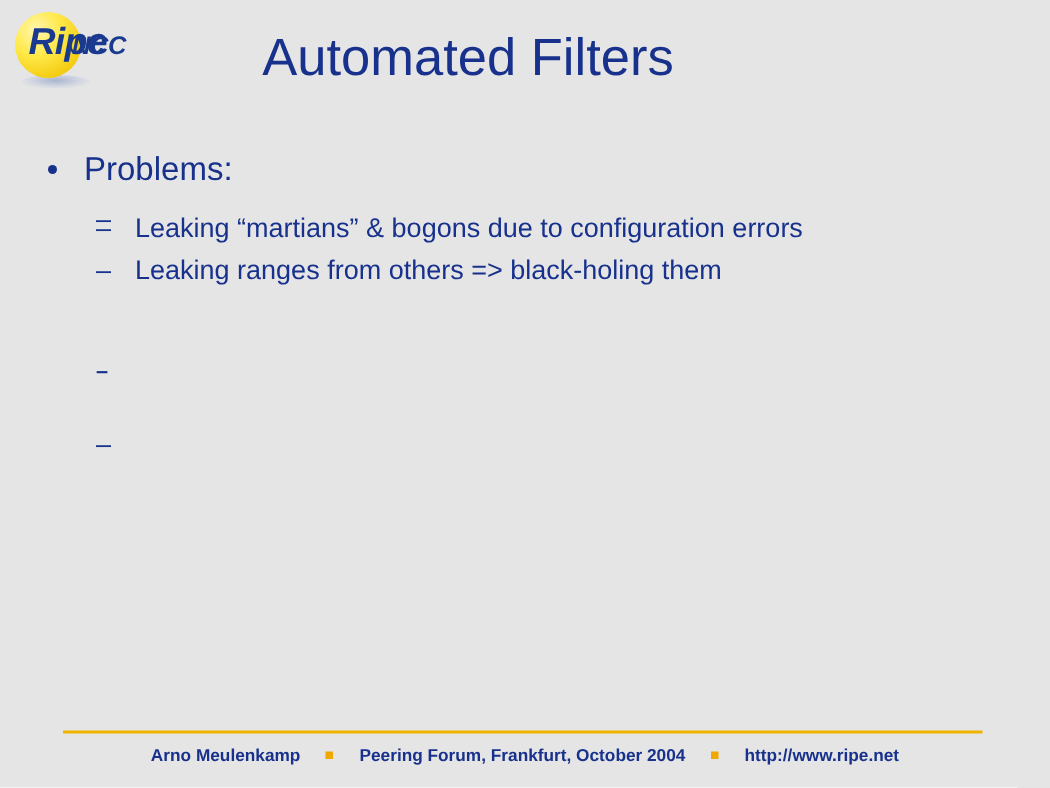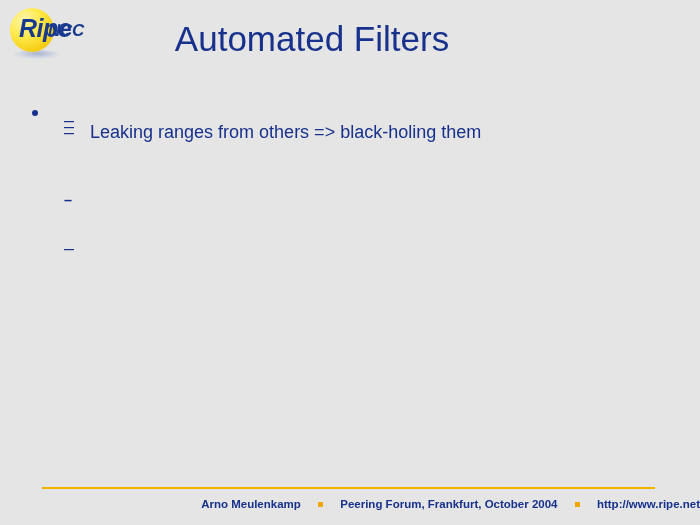--- a/index.html
+++ b/index.html
@@ -159,21 +159,21 @@
     left: 700px;
     top: 481px;
     font-size: 13px;
     color: #17318c;
   }
   #footer {
     position: absolute;
     left: 0;
     top: 498px;
     width: 700px;
-    text-align: right;
+    text-align: center;
     font-size: 11.5px;
     font-weight: bold;
     color: #17318c;
     white-space: nowrap;
   }
   #footer .sep {
     display: inline-block;
     width: 5px;
     height: 5px;
     background: #f0a800;
@@ -193,28 +193,30 @@
     <div id="logo-ncc">NCC</div>
   </div>
 
   <div id="title">Automated Filters</div>
 
   <div id="body-area">
 
     <div class="group">
       <div class="lvl1">
         <span class="bullet"></span>
+        <span>Problems:</span>
       </div>
       <div class="sp-10"></div>
       <div class="lvl2">
         <span class="dash">–</span>
       </div>
       <div class="sp-6"></div>
       <div class="lvl2">
         <span class="dash">–</span>
+        <span>Leaking “martians” &amp; bogons due to configuration errors</span>
       </div>
       <div class="sp-6"></div>
       <div class="lvl2">
         <span class="dash">–</span>
         <span>Leaking ranges from others =&gt; black-holing them</span>
       </div>
     </div>
 
     <div class="sp-36"></div>
 

